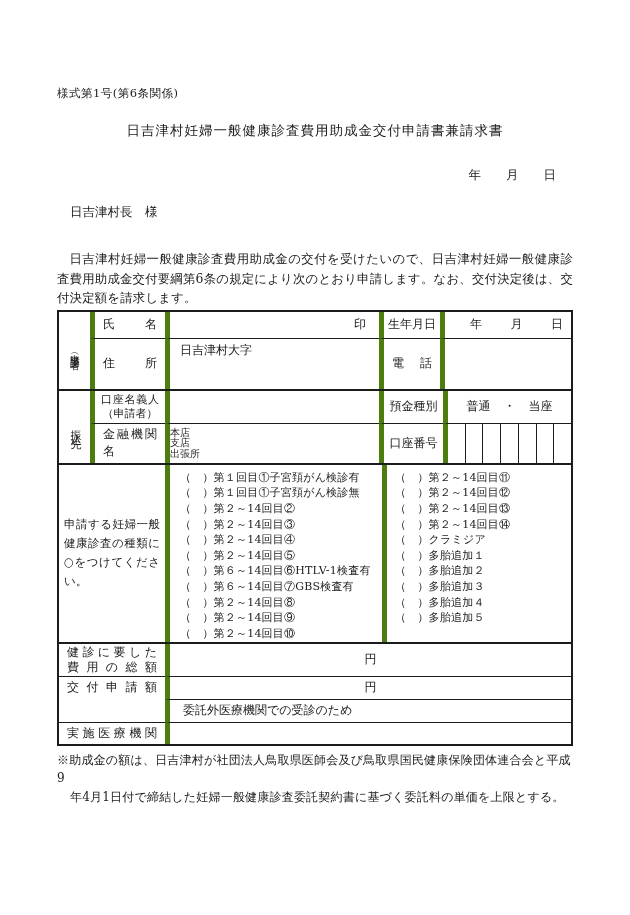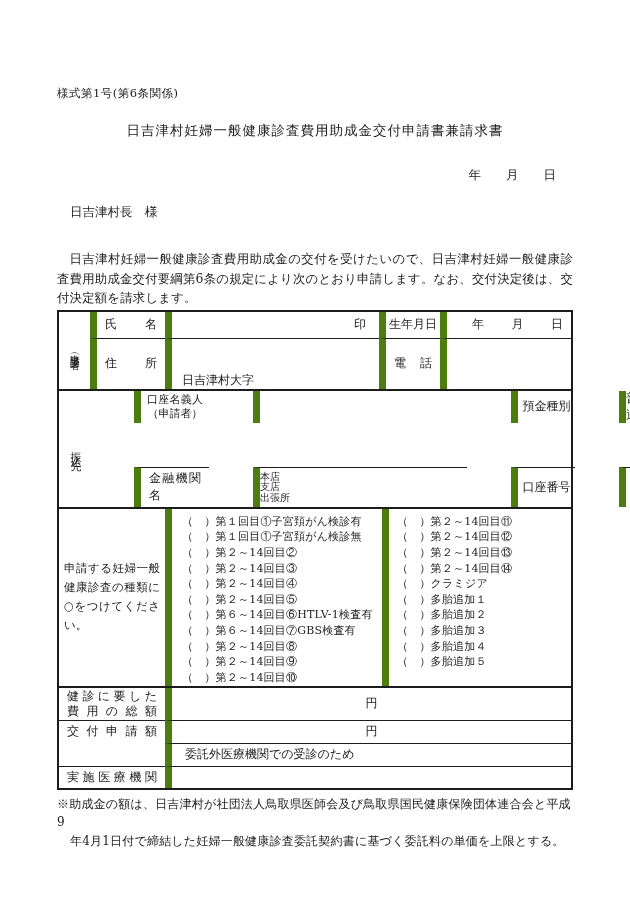--- a/index.html
+++ b/index.html
@@ -14,26 +14,26 @@
   .form-number { font-size:11.5px; letter-spacing:0.5px; }
   .doc-title { margin-top:21px; text-align:center; font-size:13.5px; letter-spacing:1px; }
   .date-line { margin-top:27px; display:flex; justify-content:flex-end; gap:25px; padding-right:17px; font-size:12.5px; }
   .addressee { margin-top:20px; padding-left:13px; font-size:12.5px; }
   .body-paragraph { margin-top:28px; font-size:12.4px; line-height:19.6px; text-align:justify; text-indent:1em; letter-spacing:0.2px; }
 
   .form-table { margin-top:2px; border:2px solid #1c1c1c; width:516px; }
   .sec { display:grid; }
   .sec + .sec { border-top:2px solid #1c1c1c; }
   .sec1 { grid-template-columns:31px 75px 214px 61px 1fr; grid-template-rows:26px 51px; }
-  .sec2 { grid-template-columns:31px 75px 214px 64px 1fr; grid-template-rows:32px 40px;gap:44px; }
+  .sec2 { grid-template-columns:31px 75px 214px 64px 1fr; grid-template-rows:32px 40px; }
   .sec3 { grid-template-columns:106px 217px 1fr; grid-template-rows:177px; }
   .sec4 { grid-template-columns:106px 1fr; grid-template-rows:32px 23px 23px 22px; }
 
   .cell { position:relative; font-size:12px; display:flex; align-items:center; }
-  .bl { border-left:7px solid #4d7c0f; }
+  .bl { border-left:5px solid #4d7c0f; }
   .bt { border-top:1px solid #1c1c1c; }
 
   .vlabel { writing-mode:vertical-rl; text-orientation:mixed; margin:auto; }
   .vlabel.small { font-size:9.5px; letter-spacing:1px; }
   .vlabel.med { font-size:11px; letter-spacing:4px; }
 
   .jlabel { display:block; width:100%; padding:0 8px; text-align:justify; text-align-last:justify; }
   .clabel { display:block; width:100%; text-align:center; }
   .two-line { flex-direction:column; justify-content:center; }
   .two-line .ln { display:block; width:100%; line-height:14px; }
@@ -102,21 +102,21 @@
         <span class="clabel">生年月日</span>
       </div>
       <div class="cell bl bd-value" style="grid-row:1;grid-column:5;">
         <span>年</span>
         <span>月</span>
         <span>日</span>
       </div>
       <div class="cell bl bt" style="grid-row:2;grid-column:2;">
         <span class="jlabel">住所</span>
       </div>
-      <div class="cell bl bt addr-cell" style="grid-row:2;grid-column:3;align-items:flex-end;">
+      <div class="cell bl bt addr-cell" style="grid-row:2;grid-column:3;">
         <span>日吉津村大字</span>
       </div>
       <div class="cell bl bt" style="grid-row:2;grid-column:4;">
         <span class="jlabel">電話</span>
       </div>
       <div class="cell bl bt" style="grid-row:2;grid-column:5;"></div>
     </div>
 
     <div class="sec sec2">
       <div class="cell" style="grid-row:1/3;grid-column:1;">

